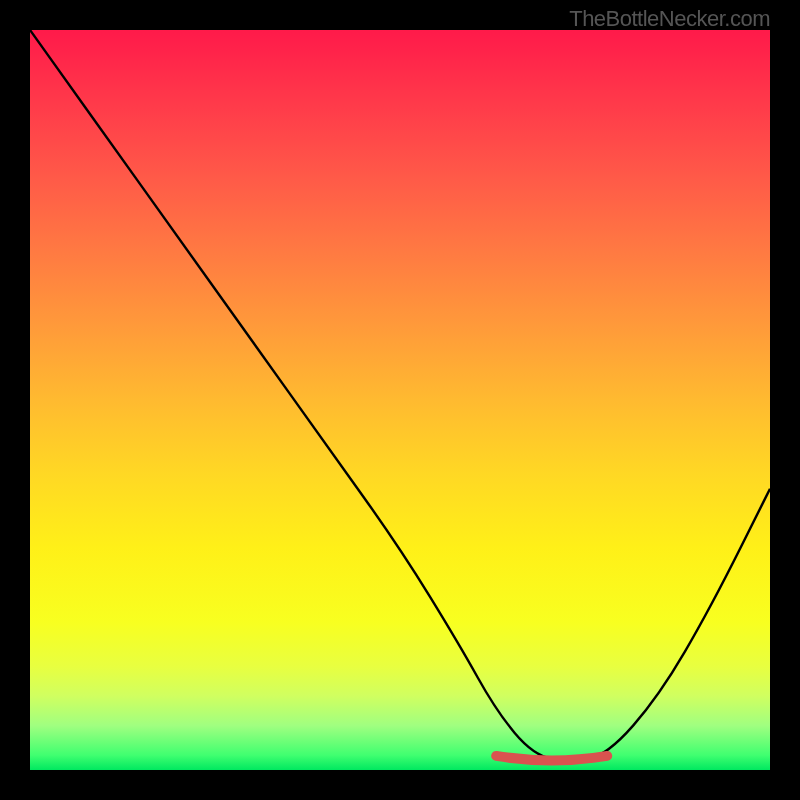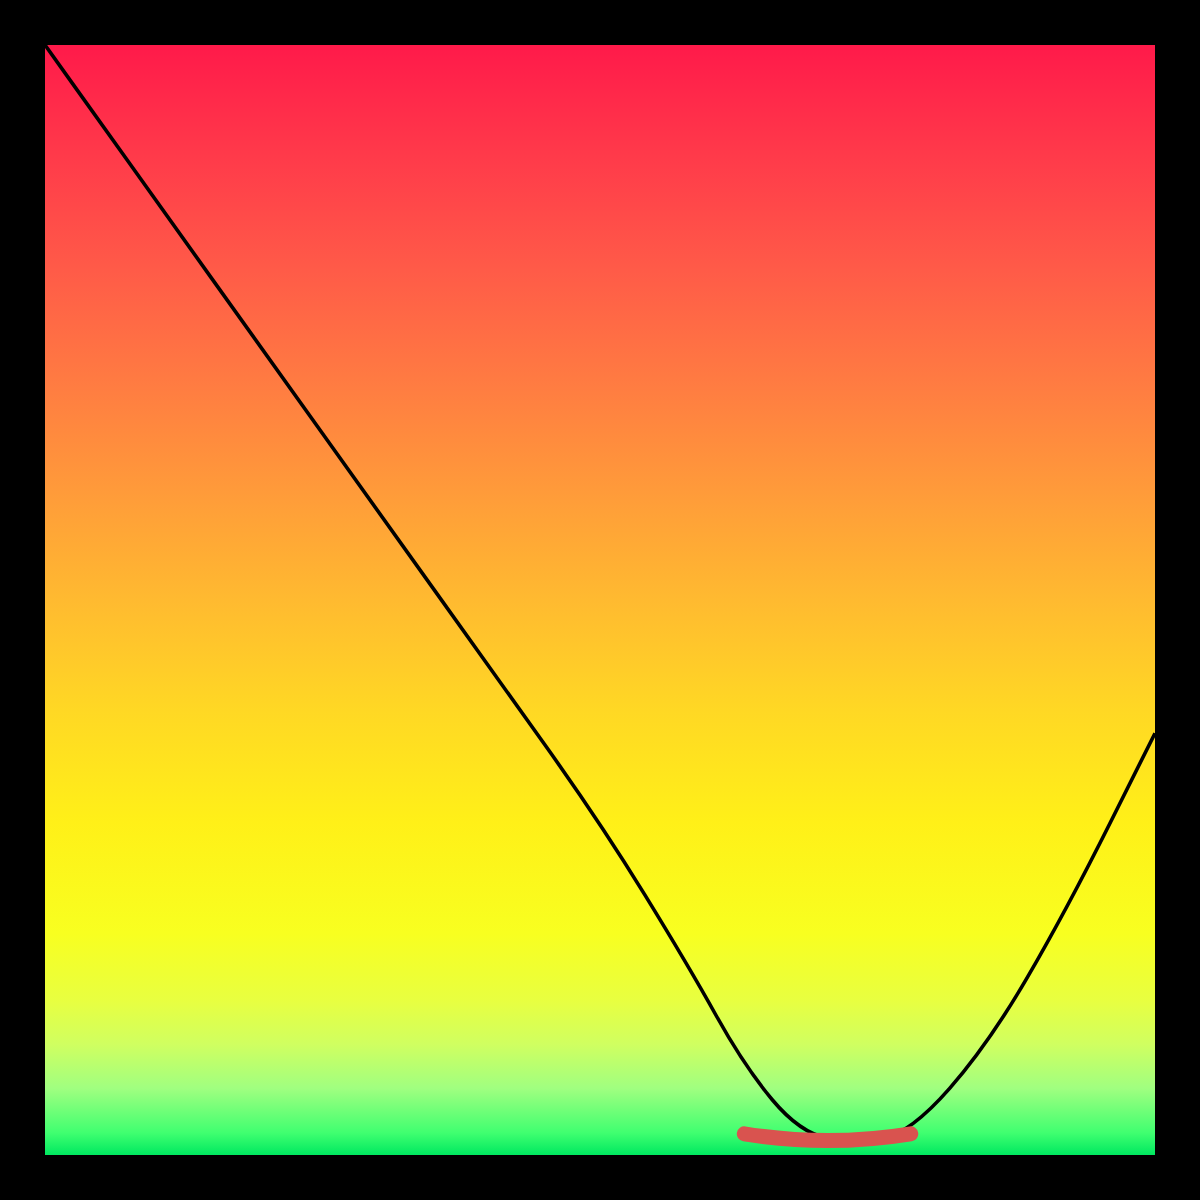--- a/index.html
+++ b/index.html
@@ -55,19 +55,20 @@
     top: 0;
     width: 740px;
     height: 740px;
     pointer-events: none;
   }
 </style>
 </head>
 <body>
 
 <div class="chart-container">
+  <div class="watermark">TheBottleNecker.com</div>
   <div class="plot-area">
     <svg class="curve" viewBox="0 0 740 740" preserveAspectRatio="none">
       <path id="curve-path" fill="none" stroke="#000000" stroke-width="2.4" d="M 0 0 Q 0 0 18.5 25.899999999999977 Q 37 51.799999999999955 55.5 77.69999999999999 Q 74 103.60000000000002 111 155.40000000000003 Q 148 207.20000000000005 185 259 Q 222 310.8 259 362.6 Q 296 414.4 333 466.2 Q 370 518 399.6 566.1 Q 429.2 614.2 447.7 647.5 Q 466.2 680.8 484.70000000000005 703 Q 503.20000000000005 725.2 521.7 728.9000000000001 Q 540.1999999999999 732.6 558.7 728.9000000000001 Q 577.2 725.2 603.1 695.6 Q 629 666 654.9000000000001 621.6 Q 680.8000000000001 577.2 710.4000000000001 518 T 740 458.8"></path>
       <path id="sweet-path" fill="none" stroke="#d9534f" stroke-width="10" stroke-linecap="round" d="M 466.2 725.9 Q 521.7 734.9 577.2 725.9"></path>
     </svg>
   </div>
 </div>
 
 </body></html>

